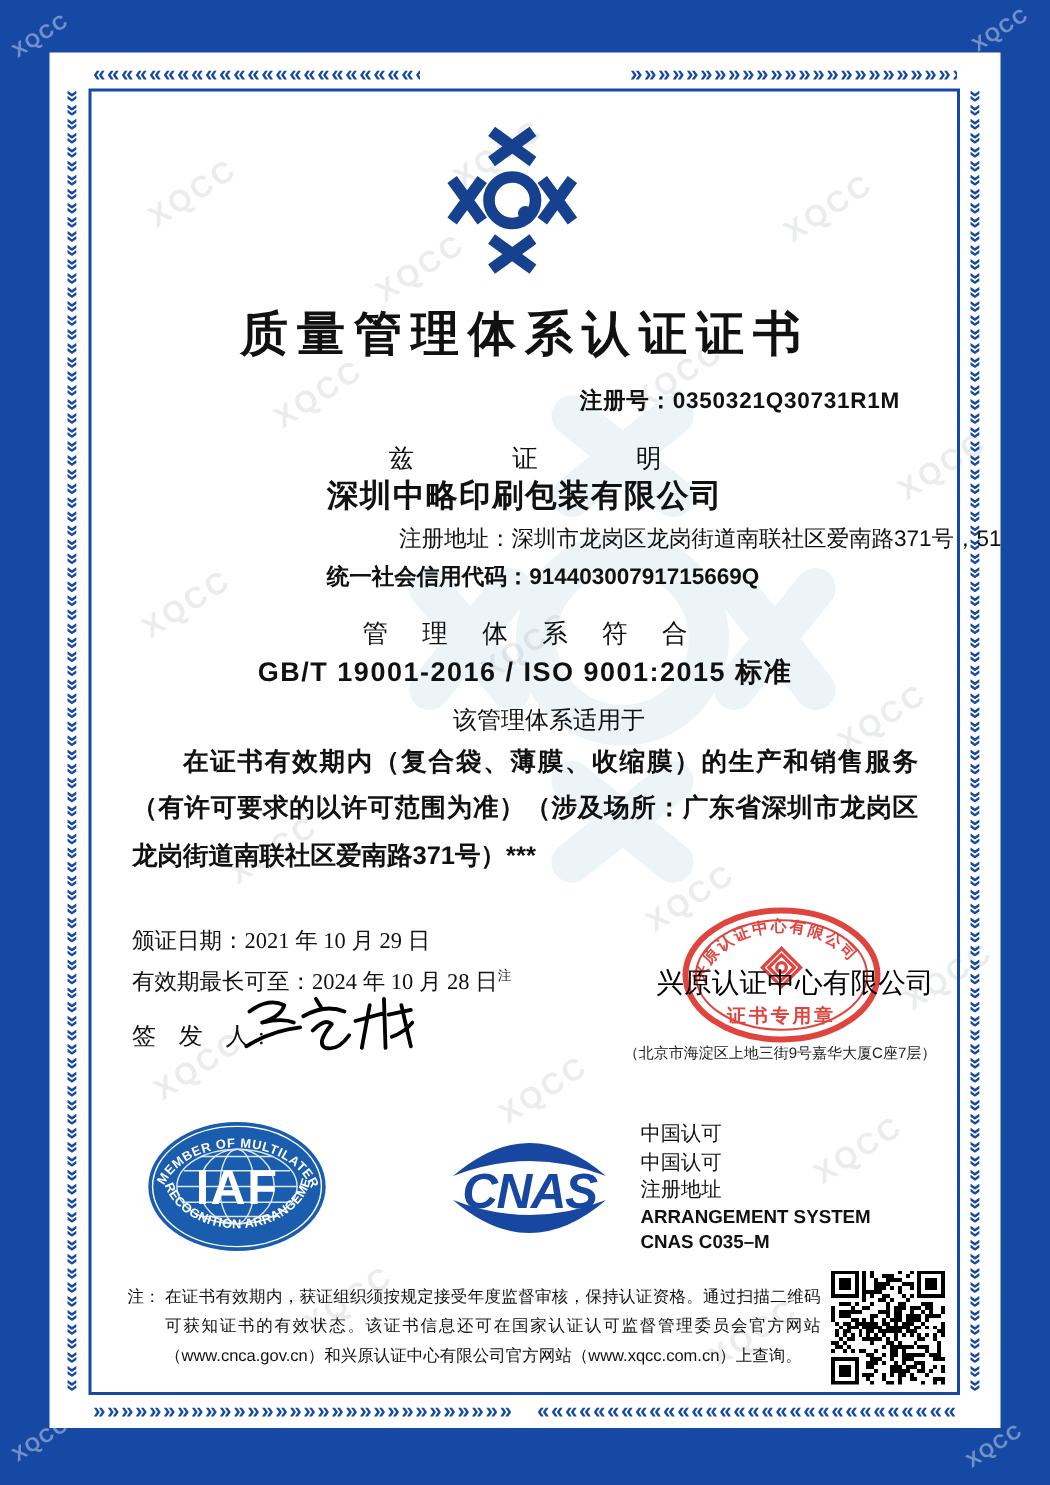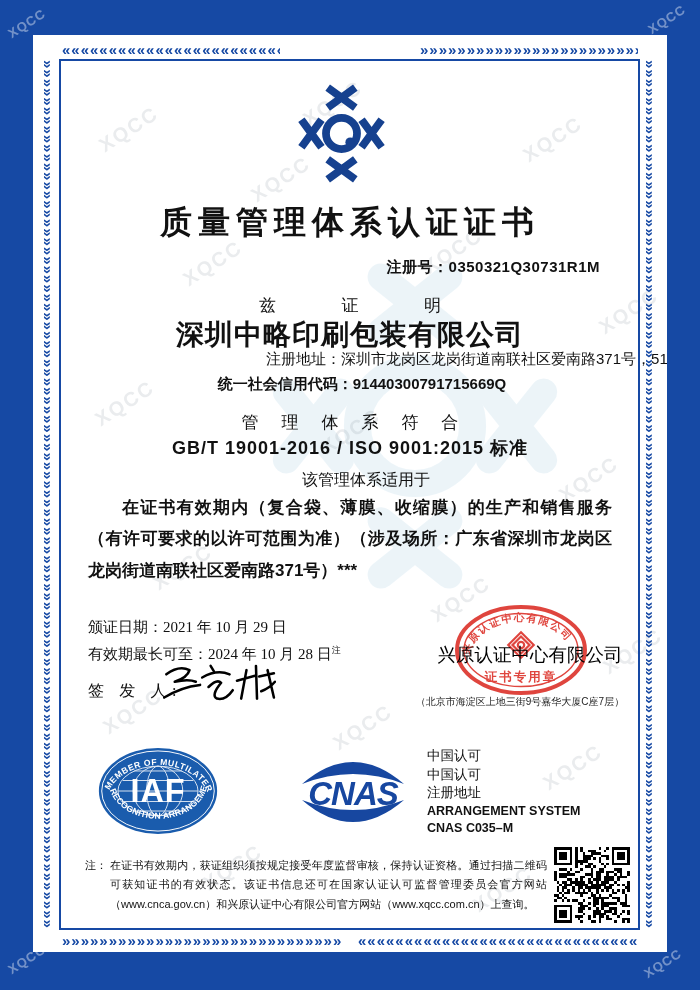--- a/index.html
+++ b/index.html
@@ -44,21 +44,21 @@
   
   .content{position:absolute;inset:0;z-index:2;}
   .emblem{position:absolute;left:293px;top:82px;width:97px;height:103px;}
   .title{position:absolute;left:0;top:201px;width:100%;text-align:center;
     font-size:32px;font-weight:bold;letter-spacing:6px;}
   .regline{position:absolute;right:100px;top:258px;font-size:15px;font-weight:bold;letter-spacing:.5px;}
   .hereby{position:absolute;left:0;top:294px;width:100%;text-align:center;
     font-family:"Liberation Serif","DejaVu Serif",serif;font-size:17px;letter-spacing:1.8em;
     text-indent:1.8em;white-space:pre;}
   .company{position:absolute;left:0;top:316px;width:100%;text-align:center;
-    font-size:28px;font-weight:bold;letter-spacing:1px;}
+    font-size:21px;font-weight:bold;letter-spacing:1px;}
   .addr{position:absolute;left:0;top:350px;width:100%;text-align:right;font-size:15px;}
   .credit{position:absolute;left:0;top:375px;width:100%;text-align:center;font-size:15px;font-weight:600;padding-left:12px;}
   .conform{position:absolute;left:0;top:411px;width:100%;text-align:center;
     font-family:"Liberation Serif","DejaVu Serif",serif;font-size:17px;letter-spacing:.55em;text-indent:.55em;}
   .standard{position:absolute;left:0;top:436px;width:100%;text-align:center;
     font-size:18px;font-weight:bold;letter-spacing:1px;}
   .scopehead{position:absolute;left:16px;top:470px;width:100%;text-align:center;
     font-family:"Liberation Serif","DejaVu Serif",serif;font-size:16px;}
   .scope{position:absolute;left:88px;top:492px;width:524px;font-size:17px;font-weight:bold;
     line-height:1.85;text-align:justify;text-indent:2em;}

